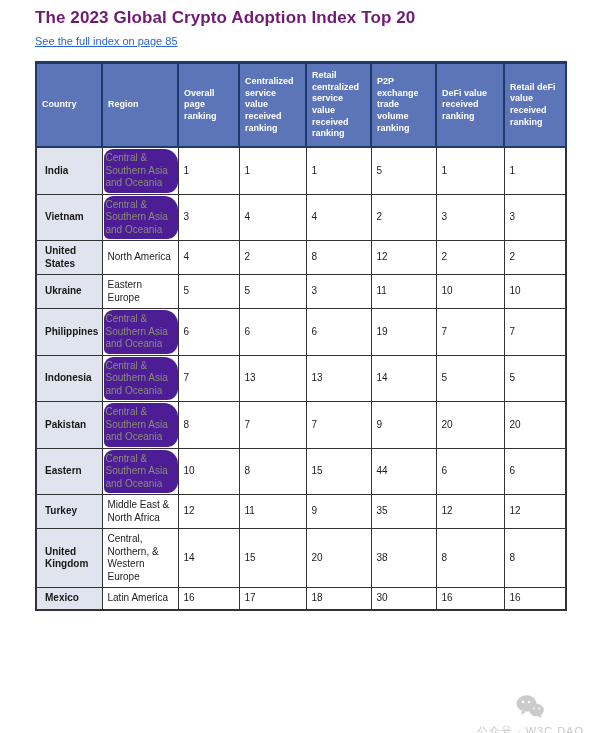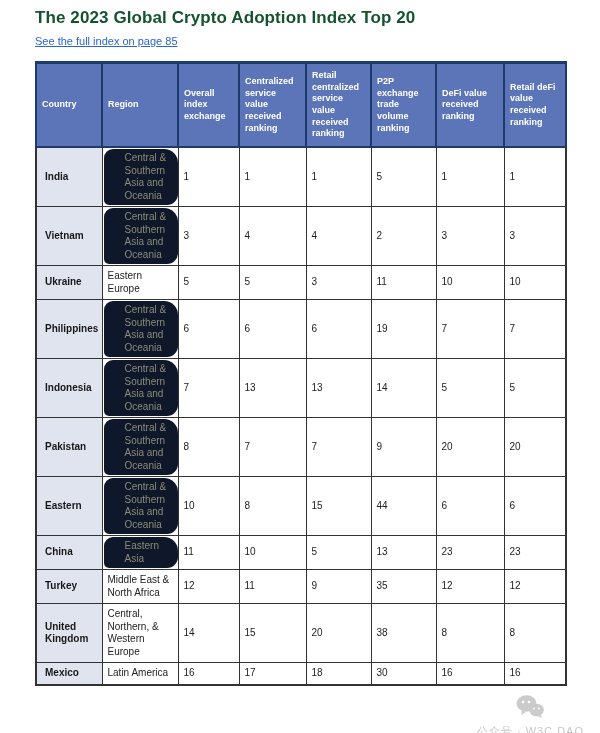--- a/index.html
+++ b/index.html
@@ -1,21 +1,21 @@
 <!DOCTYPE html>
 <html><head>
 <meta charset="utf-8">
 <style>
   * { margin: 0; padding: 0; box-sizing: border-box; }
   html, body { width: 600px; height: 733px; background: #ffffff; overflow: hidden; }
   body { font-family: "Liberation Sans", sans-serif; position: relative; }
 
   .page-header { margin: 8px 0 0 35px; }
   .page-title {
-    font-size: 17px; font-weight: 700; color: #14532d; letter-spacing: .1px;
+    font-size: 17px; font-weight: 700; color: #701a75; letter-spacing: .1px;
   }
   .page-link {
     display: inline-block; margin-top: 7px; font-size: 11px; color: #2b66c9;
     cursor: pointer;
   }
 
   table.crypto-table {
     margin: 12px 0 0 35px; width: 530px; table-layout: fixed;
     border-collapse: collapse; border: 2px solid #333333;
   }
@@ -26,22 +26,22 @@
   }
   td {
     border: 1px solid #333333; font-size: 10px; line-height: 1.25;
     padding: 4px 5px; vertical-align: middle; color: #1c1c1c; background: #ffffff;
   }
   td.country { background: #e0e4ee; font-weight: 700; color: #181818; padding-left: 8px; }
   td.region  { color: #222222; }
   td.num     { color: #1c1c1c; }
 
   .marker {
-    display: inline-block; background: #0f172a; color: #8c8c78;
-    padding: 3px 6px 3px 21px; margin: -3px -5px -3px -4px;
+    display: inline-block; background: #4c1d95; color: #8c8c78;
+    padding: 3px 6px 3px 2px; margin: -3px -5px -3px -4px;
     border-radius: 9px 14px 11px 5px;
   }
 
   .watermark {
     position: absolute; top: 694px; right: 16px;
     display: flex; align-items: center; gap: 6px;
     color: #c7c7c7; font-size: 11px; letter-spacing: 1px; pointer-events: none;
     white-space: nowrap;
     flex-direction: column;
   }
@@ -63,21 +63,21 @@
       <col style="width:67px">
     <col style="width:65px">
       <col style="width:65px">
       <col style="width:68px">
       <col style="width:62px">
   </colgroup>
   <thead>
     <tr>
         <th>Country</th>
         <th>Region</th>
-        <th>Overall index exchange</th>
+        <th>Overall page ranking</th>
         <th>Centralized service value received ranking</th>
         <th>Retail centralized service value received ranking</th>
         <th>P2P exchange trade volume ranking</th>
         <th>DeFi value received ranking</th>
         <th>Retail deFi value received ranking</th>
       </tr>
   </thead>
   <tbody>
       <tr>
         <td class="country">India</td>
@@ -93,20 +93,30 @@
         <td class="country">Vietnam</td>
         <td class="region"><span class="marker">Central &amp; Southern Asia and Oceania</span></td>
         <td class="num">3</td>
         <td class="num">4</td>
         <td class="num">4</td>
         <td class="num">2</td>
         <td class="num">3</td>
         <td class="num">3</td>
       </tr>
       <tr>
+        <td class="country">United States</td>
+        <td class="region">North America</td>
+        <td class="num">4</td>
+        <td class="num">2</td>
+        <td class="num">8</td>
+        <td class="num">12</td>
+        <td class="num">2</td>
+        <td class="num">2</td>
+      </tr>
+      <tr>
         <td class="country">Ukraine</td>
         <td class="region">Eastern Europe</td>
         <td class="num">5</td>
         <td class="num">5</td>
         <td class="num">3</td>
         <td class="num">11</td>
         <td class="num">10</td>
         <td class="num">10</td>
       </tr>
       <tr>
@@ -141,30 +151,20 @@
       </tr>
       <tr>
         <td class="country">Eastern</td>
         <td class="region"><span class="marker">Central &amp; Southern Asia and Oceania</span></td>
         <td class="num">10</td>
         <td class="num">8</td>
         <td class="num">15</td>
         <td class="num">44</td>
         <td class="num">6</td>
         <td class="num">6</td>
-      </tr>
-      <tr>
-        <td class="country">China</td>
-        <td class="region"><span class="marker">Eastern Asia</span></td>
-        <td class="num">11</td>
-        <td class="num">10</td>
-        <td class="num">5</td>
-        <td class="num">13</td>
-        <td class="num">23</td>
-        <td class="num">23</td>
       </tr>
       <tr>
         <td class="country">Turkey</td>
         <td class="region">Middle East &amp; North Africa</td>
         <td class="num">12</td>
         <td class="num">11</td>
         <td class="num">9</td>
         <td class="num">35</td>
         <td class="num">12</td>
         <td class="num">12</td>

